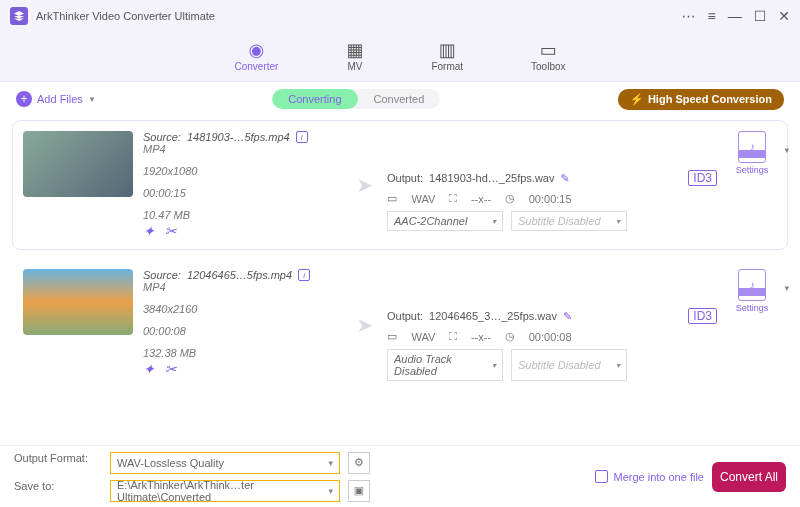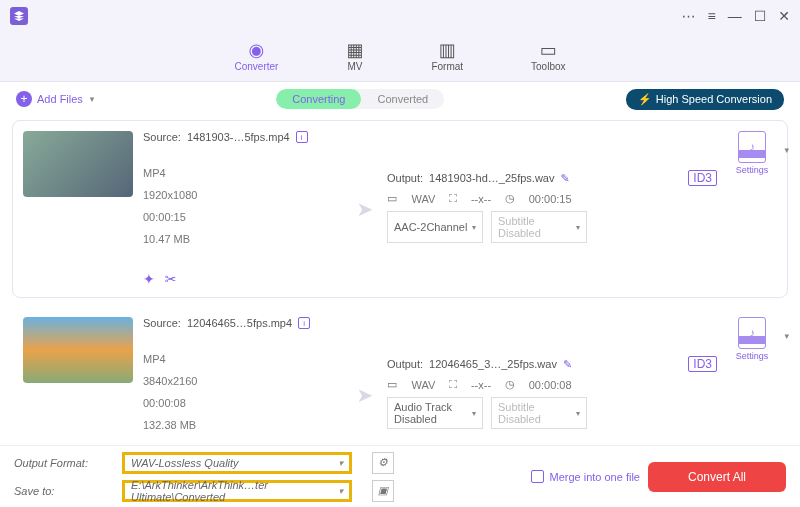--- a/index.html
+++ b/index.html
@@ -15,70 +15,71 @@
 .tab.active { color: #8560e8; }
 .tab .ticon { font-size: 18px; height: 18px; display: flex; align-items: center; justify-content: center; }
 .tab .tlabel { font-size: 10px; }
 .subbar { height: 34px; display: flex; align-items: center; padding: 0 16px; gap: 10px; }
 .addfiles { display: flex; align-items: center; gap: 5px; color: #8560e8; cursor: pointer; }
 .addfiles .plus { width: 16px; height: 16px; border-radius: 50%; background: #8560e8; color: #fff; display: flex; align-items: center; justify-content: center; font-size: 12px; line-height: 1; }
 .addfiles .caret { font-size: 9px; color: #888; margin-left: 2px; }
 .segctrl { margin: 0 auto; display: flex; background: #f3f3f7; border-radius: 12px; overflow: hidden; }
 .segbtn { padding: 4px 16px; cursor: pointer; color: #888; }
 .segbtn.active { background: #86efac; color: #8560e8; border-radius: 12px; }
-.hsconv { background: #0c4a6e; color: #fff; padding: 4px 12px; border-radius: 10px; display: flex; align-items: center; gap: 4px; cursor: pointer; }
+.hsconv { background: #a16207; color: #fff; padding: 4px 12px; border-radius: 10px; display: flex; align-items: center; gap: 4px; cursor: pointer; font-weight: bold; }
 .hsconv::before { content: "⚡"; font-size: 11px; }
 .list { padding: 4px 12px; }
 .item { border: 1px solid #e6e3f3; border-radius: 8px; padding: 10px 10px; margin-bottom: 8px; display: flex; align-items: flex-start; gap: 10px; }
 .item.inactive { border-color: transparent; }
 .thumb { width: 110px; height: 66px; background: linear-gradient(135deg,#8a9,#567); border-radius: 4px; flex-shrink: 0; position: relative; }
 .thumb.t2 { background: linear-gradient(180deg,#6ab2e0 0%,#e9a24a 50%,#8a7 100%); }
-.srccol { width: 200px; display: flex; flex-direction: column; gap: 24px; }
+.srccol { width: 200px; display: flex; flex-direction: column; gap: 0; font-style: italic; }
 .srcrow1 { display: flex; align-items: center; gap: 6px; color: #555; }
 .info-i { width: 12px; height: 12px; border: 1px solid #8560e8; border-radius: 2px; color: #8560e8; font-size: 8px; display: inline-flex; align-items: center; justify-content: center; }
 .meta { display: flex; gap: 10px; color: #777; font-size: 10px; flex-direction: column; }
 .tools { display: flex; gap: 10px; margin-top: 2px; }
 .tools span { color: #8560e8; font-size: 14px; cursor: pointer; }
 .arrow { width: 24px; align-self: center; color: #d8d8e9; font-size: 20px; text-align: center; }
 .outcol { flex: 1; display: flex; flex-direction: column; gap: 6px; margin-top: 39px; }
 .outrow1 { display: flex; align-items: center; gap: 6px; color: #555; }
 .outrow1 .edit { color: #8560e8; font-size: 11px; cursor: pointer; }
 .outrow1 .spacer { flex: 1; }
 .id3 { border: 1px solid #8560e8; color: #8560e8; padding: 0 4px; border-radius: 2px; font-size: 12px; }
 .outrow2 { display: flex; align-items: center; gap: 14px; color: #777; font-size: 10px; }
 .outrow3 { display: flex; gap: 8px; }
-.sel { border: 1px solid #ddd; padding: 3px 6px; display: flex; align-items: center; justify-content: space-between; width: 96px; font-size: 10px; background: #fff; cursor: pointer; }
+.sel { border: 1px solid #ddd; padding: 3px 6px; display: flex; align-items: center; justify-content: space-between; width: 116px; font-size: 10px; background: #fff; cursor: pointer; font-style: italic; }
 .sel.dis { color: #bbb; }
 .sel .caret { font-size: 8px; color: #888; }
 .fmtcol { width: 50px; display: flex; flex-direction: column; align-items: center; gap: 2px; cursor: pointer; }
 .fmtico { width: 28px; height: 32px; border: 1px solid #a88bf0; border-radius: 3px; position: relative; display: flex; align-items: center; justify-content: center; color: #a88bf0; font-size: 12px; }
 .fmtico::after { content: ""; position: absolute; bottom: 4px; left: 0; right: 0; height: 8px; background: #a88bf0; }
 .fmtlbl { color: #8560e8; font-size: 9px; }
 .fmtcaret { position: absolute; right: -12px; top: 14px; font-size: 9px; color: #888; }
 .footer { position: absolute; left: 0; right: 0; bottom: 0; height: 62px; border-top: 1px solid #eee; padding: 8px 14px; display: flex; align-items: center; }
 .footleft { display: flex; flex-direction: column; gap: 6px; }
-.frow { display: flex; align-items: center; gap: 20px; font-style: italic; }
+.frow { display: flex; align-items: flex-start; gap: 8px; }
 .frow .flabel { width: 88px; color: #666; }
-.fsel { border: 3px solid #eab308; width: 230px; height: 22px; display: flex; align-items: center; justify-content: space-between; padding: 0 6px; background: #fff; cursor: pointer; }
+.fsel { border: 1px solid #eab308; width: 230px; height: 22px; display: flex; align-items: center; justify-content: space-between; padding: 0 6px; background: #fff; cursor: pointer; }
 .fsel .caret { font-size: 9px; color: #888; }
 .sqbtn { width: 22px; height: 22px; border: 1px solid #ccc; display: flex; align-items: center; justify-content: center; cursor: pointer; color: #777; }
 .footright { margin-left: auto; display: flex; align-items: center; gap: 8px; }
 .merge { display: flex; align-items: center; gap: 5px; color: #8560e8; cursor: pointer; }
 .merge .chk { width: 13px; height: 13px; border: 1px solid #8560e8; border-radius: 2px; }
-.convertall { background: #ef4444; color: #fff; padding: 8px 40px; border-radius: 6px; cursor: pointer; font-size: 12px; }
+.convertall { background: #be185d; color: #fff; padding: 8px 8px; border-radius: 6px; cursor: pointer; font-size: 12px; }
 </style>
 </head>
 <body>
 
 <div class="titlebar">
   <div class="app-icon">
       <svg viewBox="0 0 24 24">
         <path d="M12 2L2 7l10 5 10-5zM2 17l10 5 10-5M2 12l10 5 10-5"></path>
       </svg>
     </div>
+  <div class="app-title">ArkThinker Video Converter Ultimate</div>
   <div class="winctrl">
     <span>⋯</span>
     <span>≡</span>
     <span>—</span>
     <span>☐</span>
     <span>✕</span>
   </div>
 </div>
 
 <div class="tabs">

